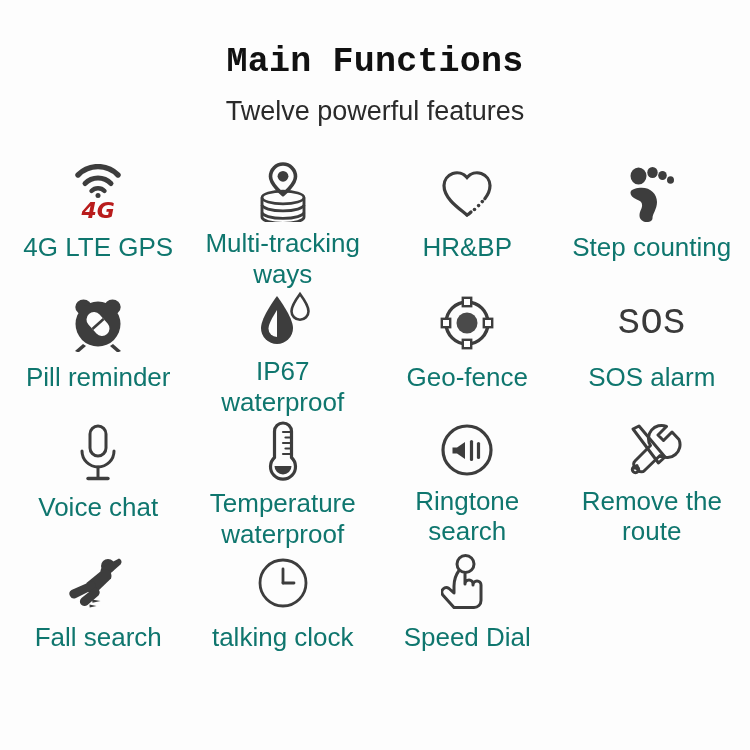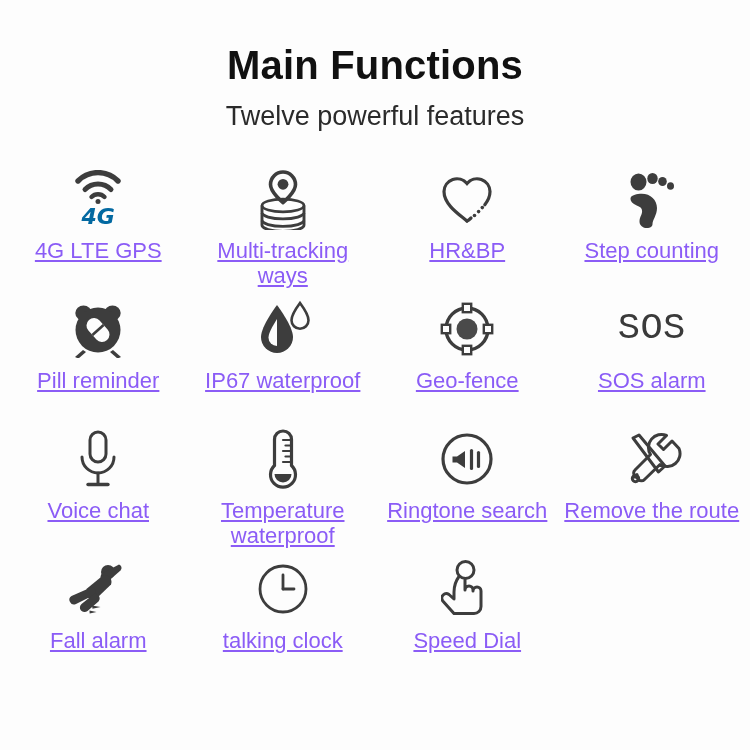--- a/index.html
+++ b/index.html
@@ -19,26 +19,27 @@
     width: 750px;
     height: 750px;
     box-sizing: border-box;
     background: #fdfdfd;
   }
   .header {
     padding-top: 44px;
     text-align: center;
   }
   .title {
-    font-size: 40px;
+    font-size: 35px;
     font-weight: 700;
     letter-spacing: 0.2px;
     color: #111111;
     line-height: 1.05;
     margin: 0;
+    font-family: Liberation Mono, monospace;
   }
   .subtitle {
     margin-top: 16px;
     font-size: 27px;
     font-weight: 400;
     color: #2a2a2a;
     line-height: 1.1;
   }
 
   .grid {
@@ -64,47 +65,46 @@
     width: 80px;
     display: flex;
     align-items: center;
     justify-content: center;
   }
   .icon-box svg {
     display: block;
   }
   .cell-label {
     margin-top: 6px;
-    font-size: 22px;
+    font-size: 26px;
     line-height: 1.16;
     text-align: center;
-    color: #8b5cf6;
+    color: #0f766e;
     max-width: 178px;
     word-wrap: break-word;
-    text-decoration: underline;
   }
   .sos-text {
     font-size: 37px;
     font-weight: 400;
     letter-spacing: 0.5px;
     color: #3a3a3a;
     font-family: Liberation Mono, monospace;
     line-height: 1;
   }
   .g4-wrap {
     display: flex;
     flex-direction: column;
     align-items: center;
     justify-content: center;
   }
   .g4-text {
     font-size: 22px;
     font-weight: 700;
     font-style: italic;
-    color: #0369a1;
+    color: #b91c1c;
     line-height: 1;
     margin-top: 2px;
     font-family: "DejaVu Sans", sans-serif;
   }
 </style>
 </head>
 <body>
 
 <div class="page">
 
@@ -296,21 +296,21 @@
             <circle cx="41" cy="11" r="7"></circle>
             <path d="M52 3.5 a3.6 3.6 0 0 1 1.5 6 L41.5 20 a5 5 0 0 1 -6.5-7.5z"></path>
             <path d="M36.5 14 a7 7 0 0 1 7.5 9.5 L30 37 a7 7 0 0 1 -10-9.5z"></path>
             <path d="M25 26 a4.6 4.6 0 0 1 1 8.5 L9 43 a4.6 4.6 0 0 1 -4.5-8z"></path>
             <path d="M27 33 a4.6 4.6 0 0 1 4.5 7.5 L20.5 50 a4.6 4.6 0 0 1 -6-7z"></path>
             <path d="M25 44.5 l8.5 1.5 -8 1.8z"></path>
             <path d="M22.5 49.5 l7 1.4 -6.8 1.5z"></path>
           </g>
         </svg>
       </div>
-      <div class="cell-label">Fall alarm</div>
+      <div class="cell-label">Fall search</div>
     </div>
 
     <div class="cell">
       <div class="icon-box">
         <svg width="54" height="54" viewBox="0 0 54 54">
           <circle cx="27" cy="27" r="23" fill="none" stroke="#3d3d3d" stroke-width="2.8"></circle>
           <g stroke="#3d3d3d" stroke-width="2.8" stroke-linecap="round">
             <line x1="27" y1="13" x2="27" y2="27"></line>
             <line x1="27" y1="27" x2="38" y2="27"></line>
           </g>

